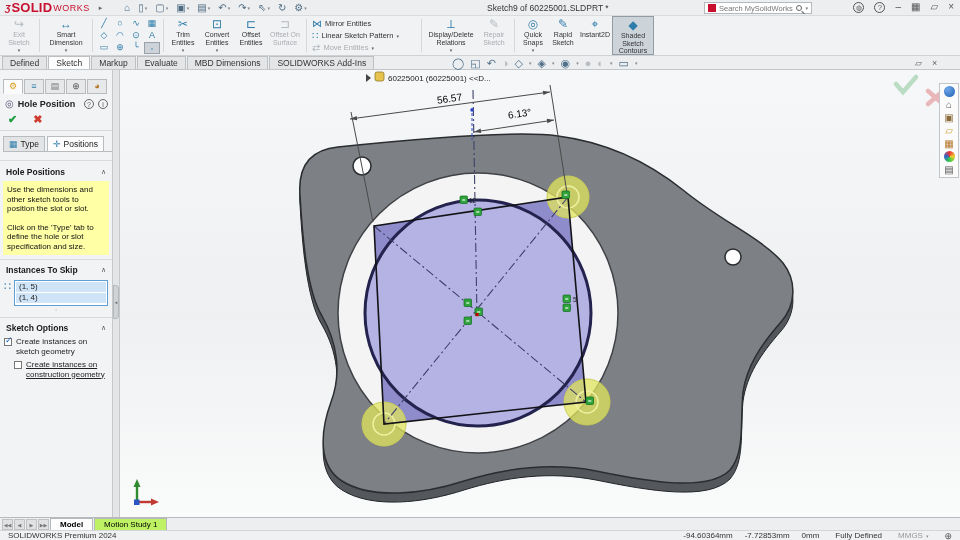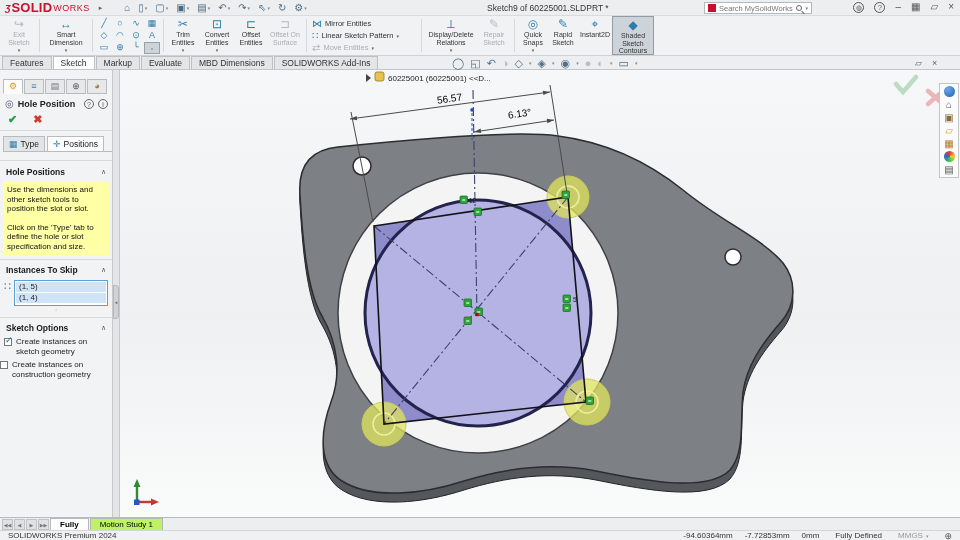--- a/index.html
+++ b/index.html
@@ -71,21 +71,21 @@
   .sech .chev { font-size:7px; color:#555; font-weight:normal; }
   .secdiv { border-top:1px solid #d8dadc; margin-top:4px; }
   .msgbox { margin:2px 3px 2px 3px; background:#ffffa6; padding:4px 4px; font-size:8px; line-height:9.5px; color:#111; }
   .msgbox p + p { margin-top:9px; }
   .inst-row { display:flex; gap:3px; padding:3px 4px 1px 4px; align-items:flex-start; }
   .inst-ic { font-size:11px; color:#3a7cab; line-height:12px; }
   .instbox { flex:1; border:1px solid #5f9fd4; background:#fff; min-height:26px; padding:1px; }
   .inst-item { background:#cfe5f7; font-size:8px; line-height:10px; padding:0 3px; margin-bottom:1px; }
   .resize-dot { text-align:center; font-size:6px; color:#888; line-height:6px; }
   .cbrow { display:flex; gap:4px; padding:2px 4px; font-size:8px; line-height:9.5px; align-items:flex-start; }
-  .cbrow.indent { padding-left:0; }
+  .cbrow.indent { padding-left:14px;text-decoration:underline; }
   .cb { width:8px; height:8px; border:1px solid #777; background:#fff; flex:none; position:relative; margin-top:1px; }
   .cb.on::after { content:"✓"; color:#1464c0; font-size:9px; position:absolute; top:-3px; left:0px; }
 
   
   .split { left:113px; top:70px; width:7px; height:447px; background:#e3e5e7; border-right:1px solid #c6c9cb; }
   .split-tab { position:absolute; top:215px; left:0px; width:6px; height:34px; background:#d0d3d5; border:1px solid #b5b8bb; border-radius:0 3px 3px 0; font-size:5px; color:#666; text-align:center; line-height:32px; }
 
   
   .vp { left:120px; top:70px; width:840px; height:447px; }
   .vp svg { display:block; }
@@ -270,21 +270,21 @@
       <span class="ic">⌖</span>
       <span>Instant2D</span>
     </div>
     <div class="rbtn pressed" style="width:42px">
       <span class="ic">◆</span>
       <span>Shaded Sketch Contours</span>
     </div>
   </div>
 
   <div class="rtabs abs">
-    <span class="rtab">Features</span>
+    <span class="rtab">Defined</span>
     <span class="rtab active">Sketch</span>
     <span class="rtab">Markup</span>
     <span class="rtab">Evaluate</span>
     <span class="rtab">MBD Dimensions</span>
     <span class="rtab">SOLIDWORKS Add-Ins</span>
   </div>
 
   <div class="panel abs">
     <div class="pm-icontabs">
       <span class="pmtab active"><span style="color:#d89a18">⚙</span></span>
@@ -507,21 +507,21 @@
     <span class="tp-ic" style="color:#b5762a">▦</span>
     <span class="color-wheel"></span>
     <span class="tp-ic">▤</span>
   </div>
 
   <div class="btabs abs">
     <span class="barrow">◀◀</span>
     <span class="barrow">◀</span>
     <span class="barrow">▶</span>
     <span class="barrow">▶▶</span>
-    <span class="btab active">Fully</span>
+    <span class="btab active">Model</span>
     <span class="btab">Motion Study 1</span>
   </div>
 
   <div class="status abs">
     <span class="left">SOLIDWORKS Premium 2024</span>
     <span class="grp">
       <span class="coords">
         <span>-94.60364mm</span>
         <span>-7.72853mm</span>
         <span>0mm</span>

